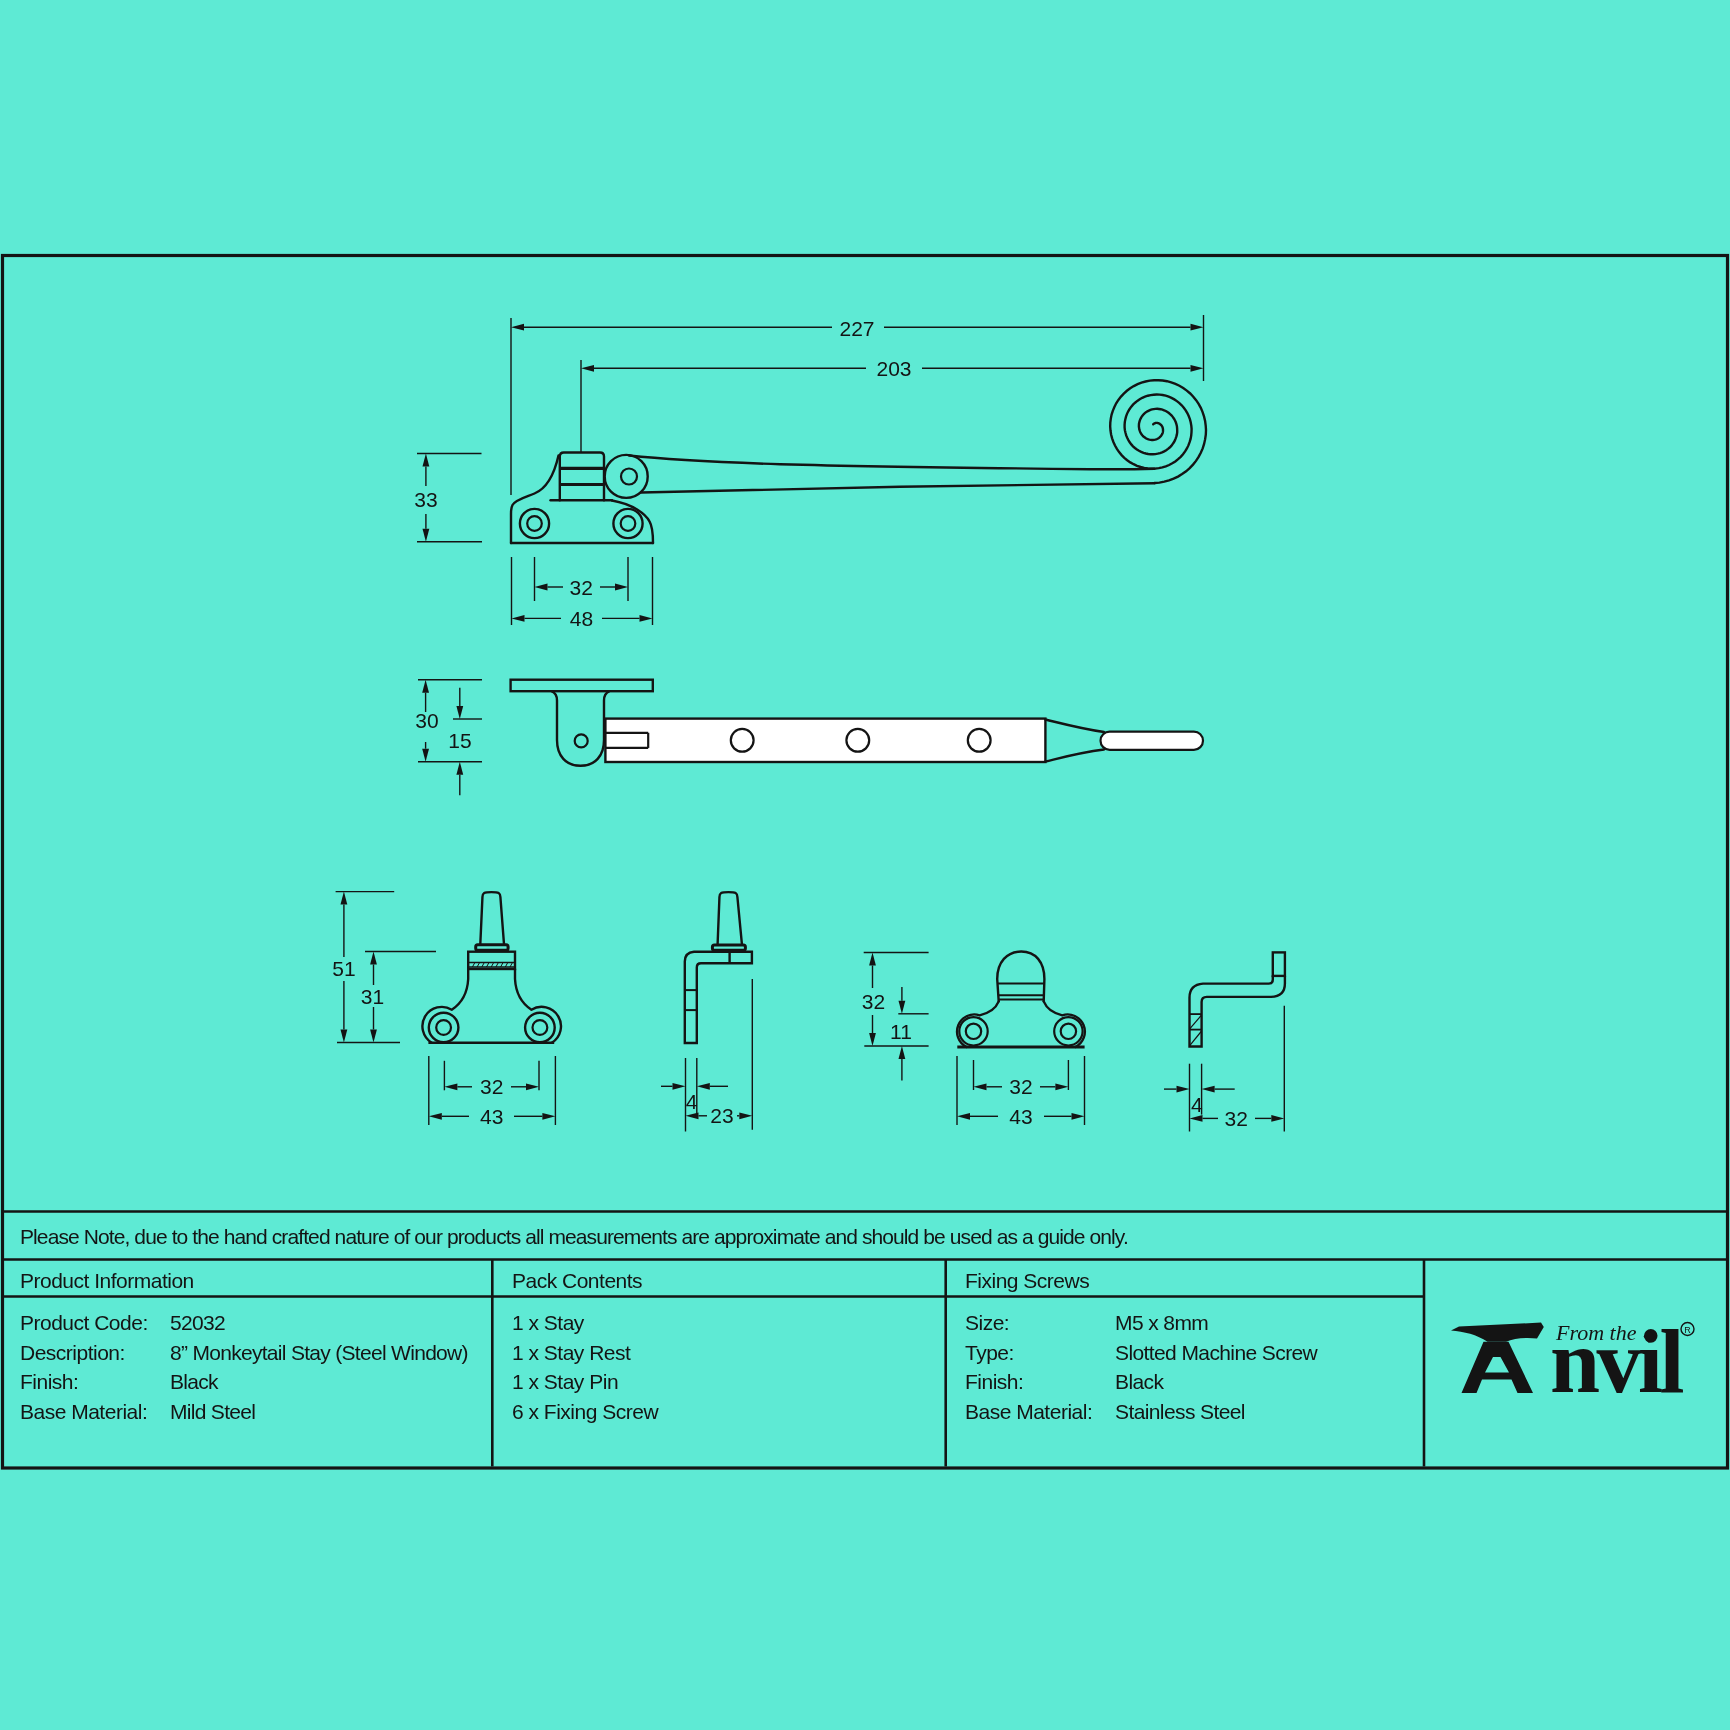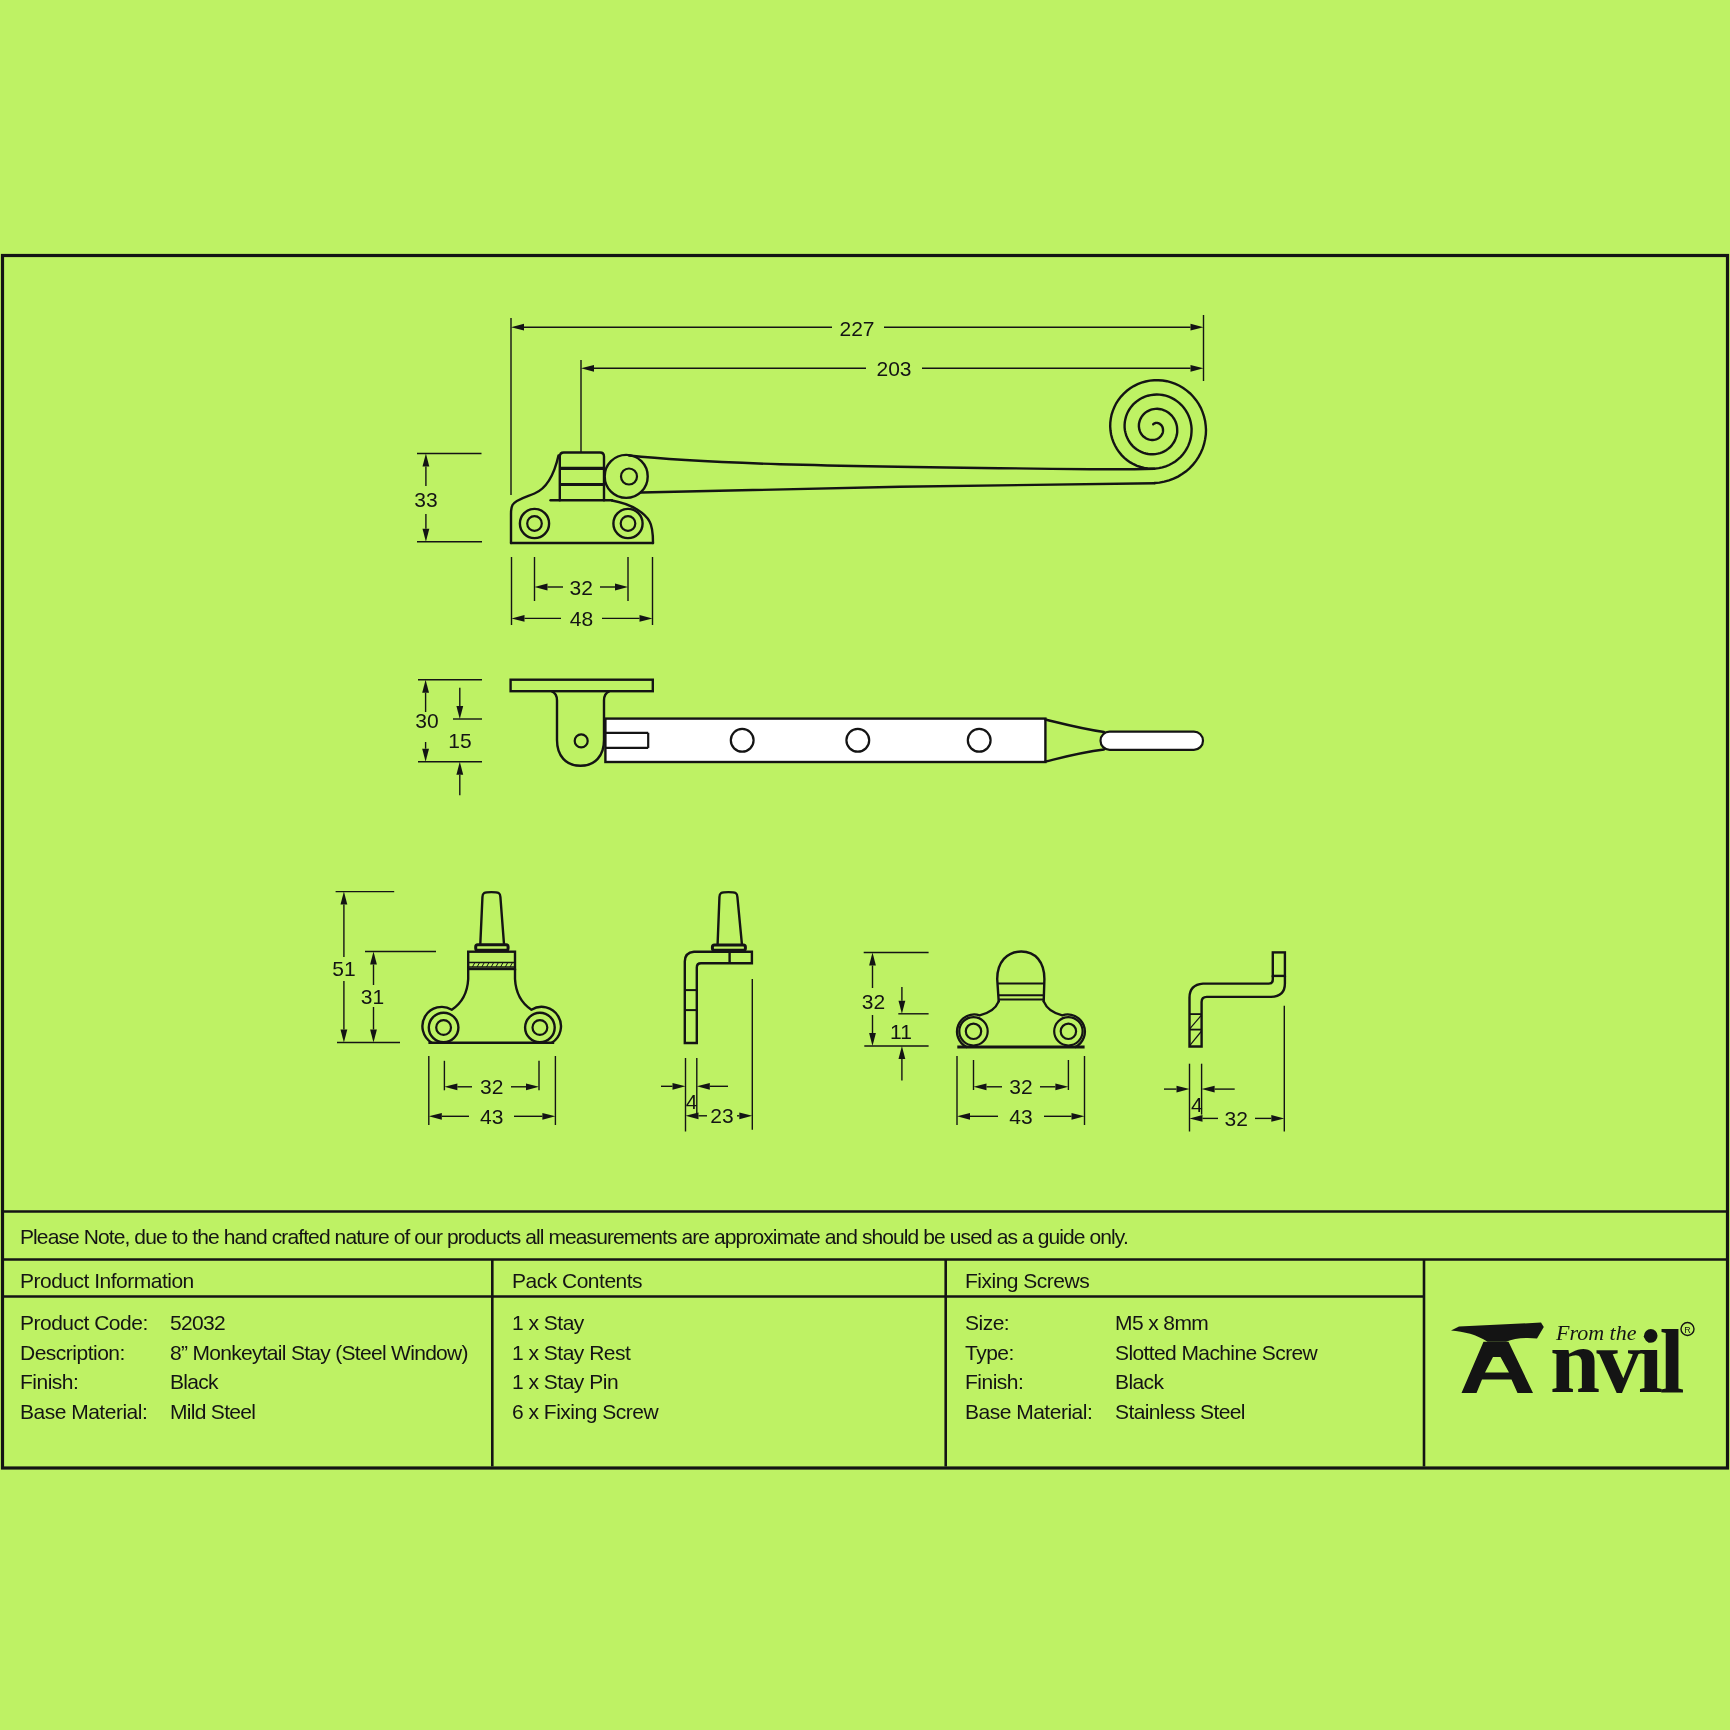--- a/index.html
+++ b/index.html
@@ -1,16 +1,16 @@
 <!DOCTYPE html>
 <html><head>
 <meta charset="utf-8">
 <style>
 html,body{margin:0;padding:0;background:#ffffff;}
-.page{position:relative;width:1730px;height:1730px;background:#bef264;overflow:hidden;text-align:center;}
+.page{position:relative;width:1730px;height:1730px;background:#5eead4;overflow:hidden;text-align:center;}
 text{white-space:pre;}
 </style>
 </head>
 <body>
 
 <div class="page">
 <svg width="1730" height="1730" viewBox="0 0 1730 1730">
 
 <g>
         <rect x="2.5" y="255.5" width="1725" height="1212.5" fill="none" stroke="#141414" stroke-width="3.2"></rect>

